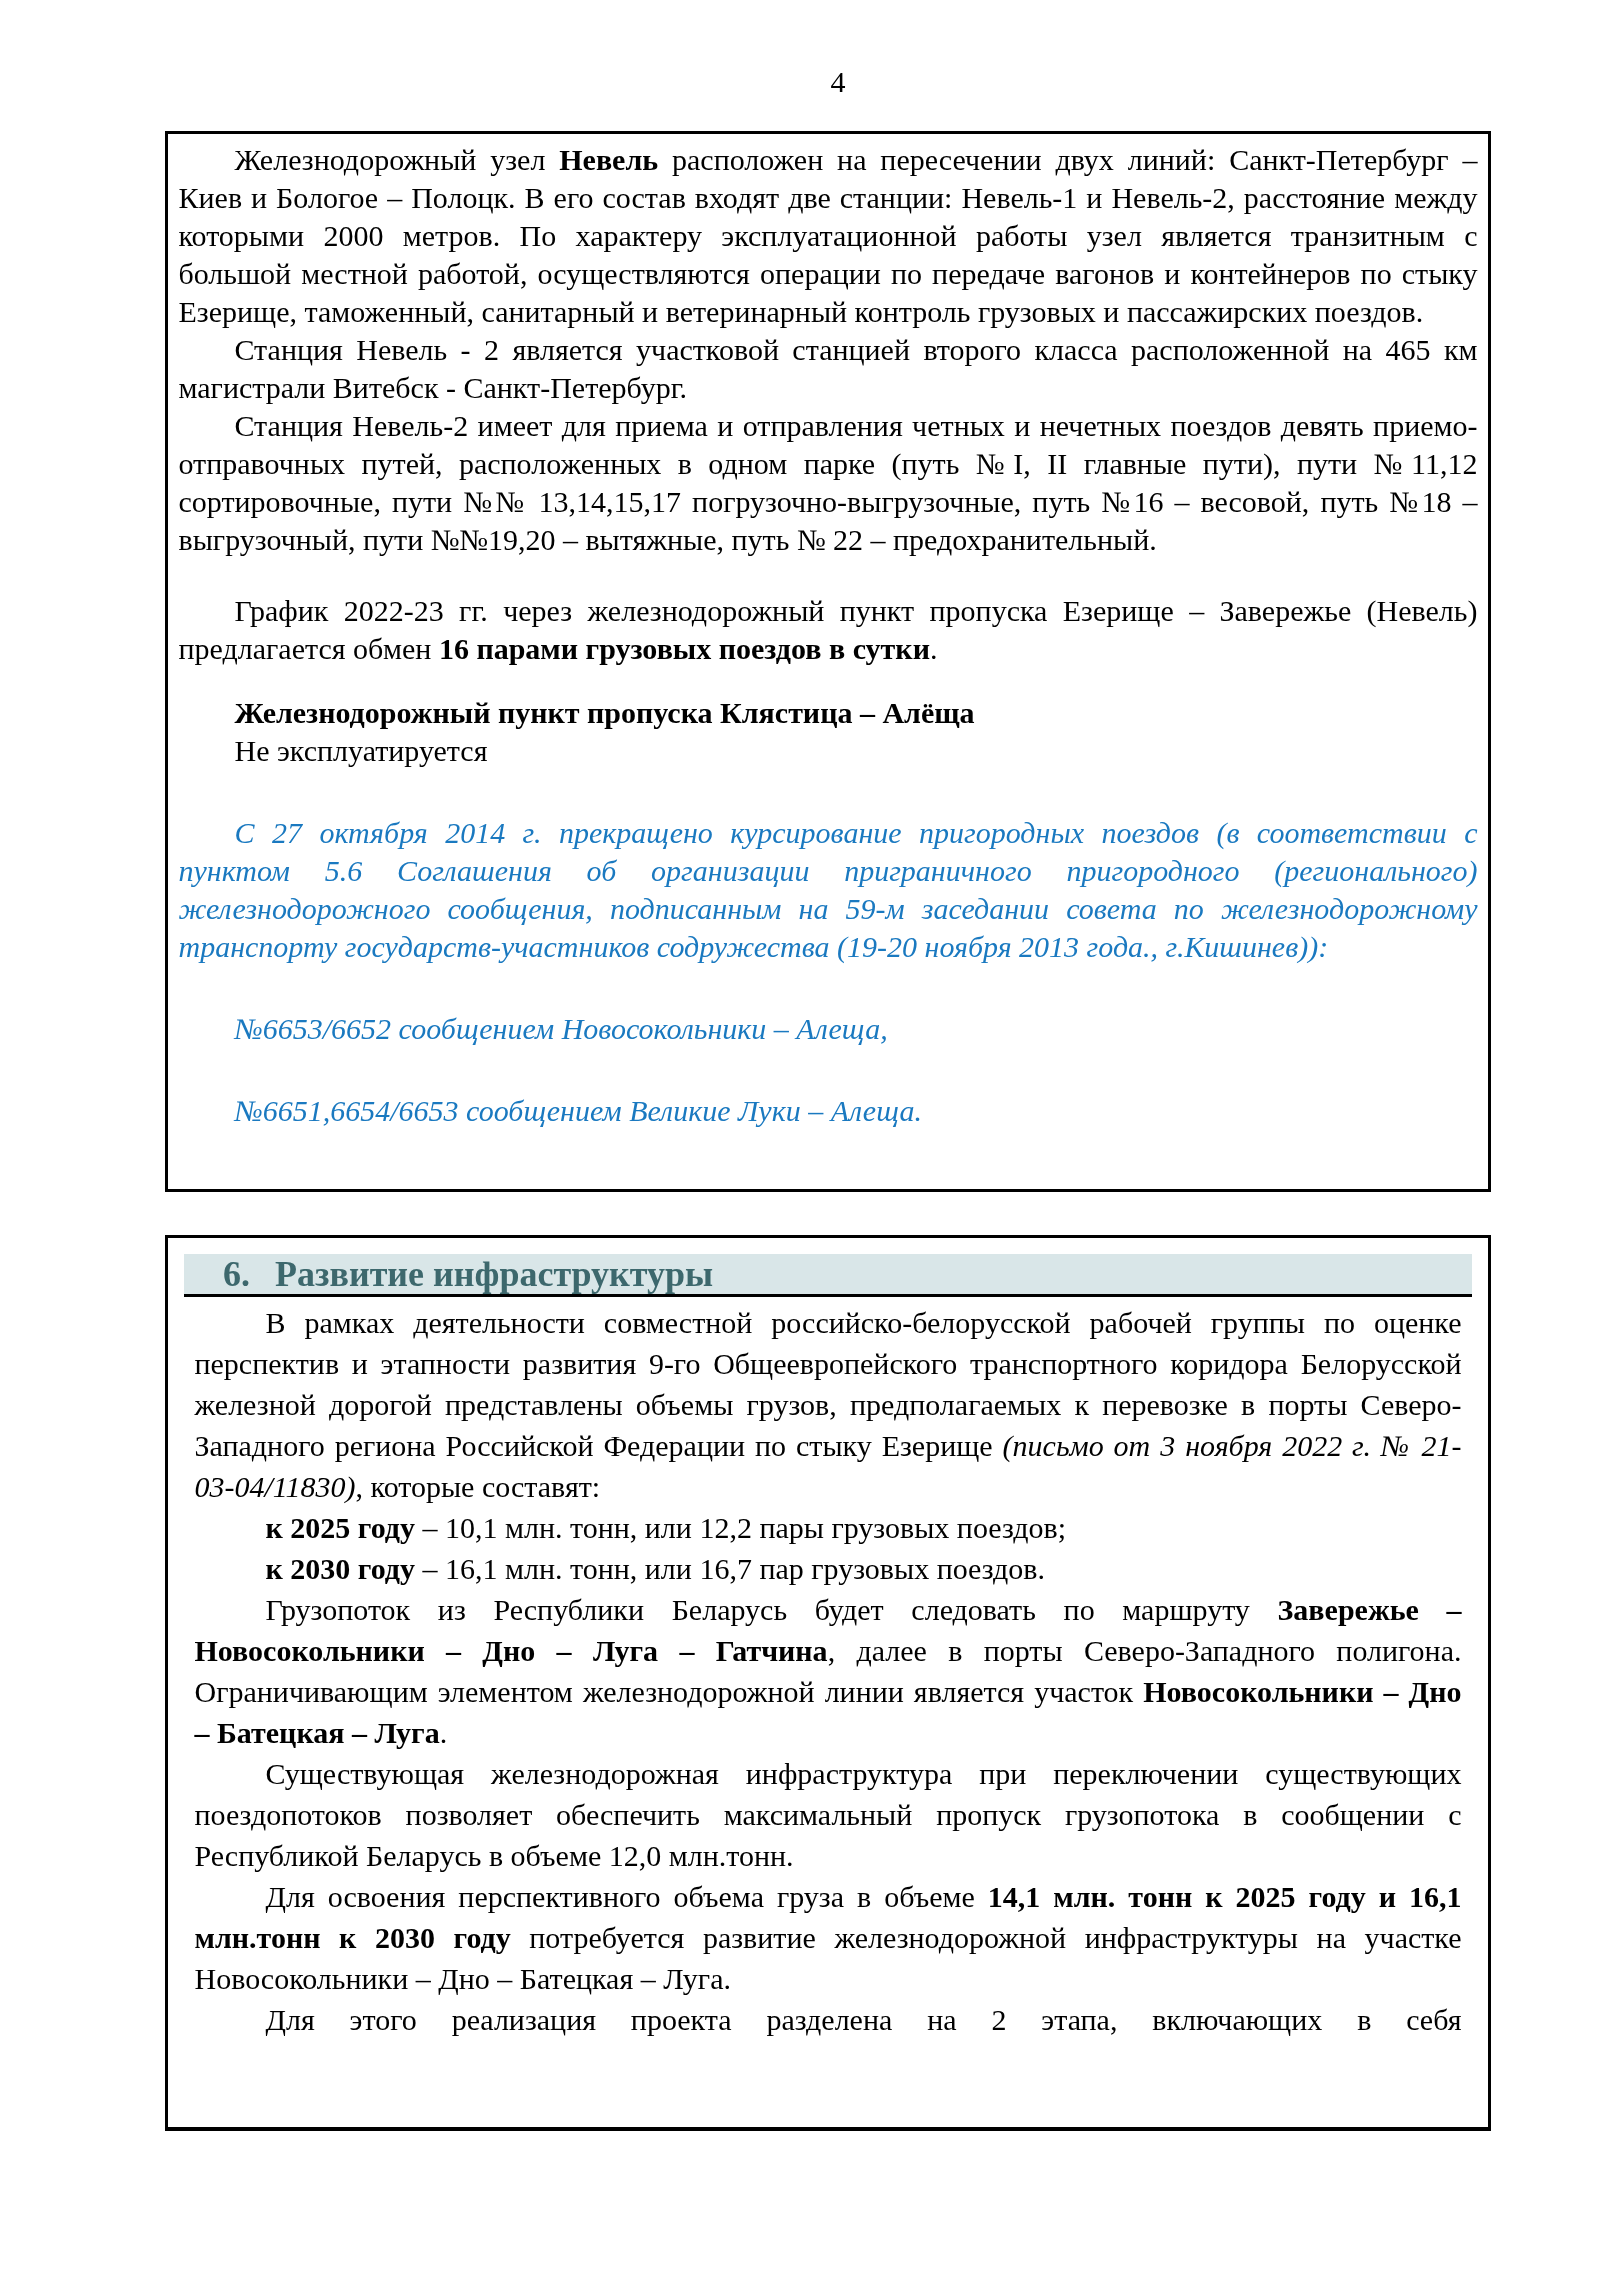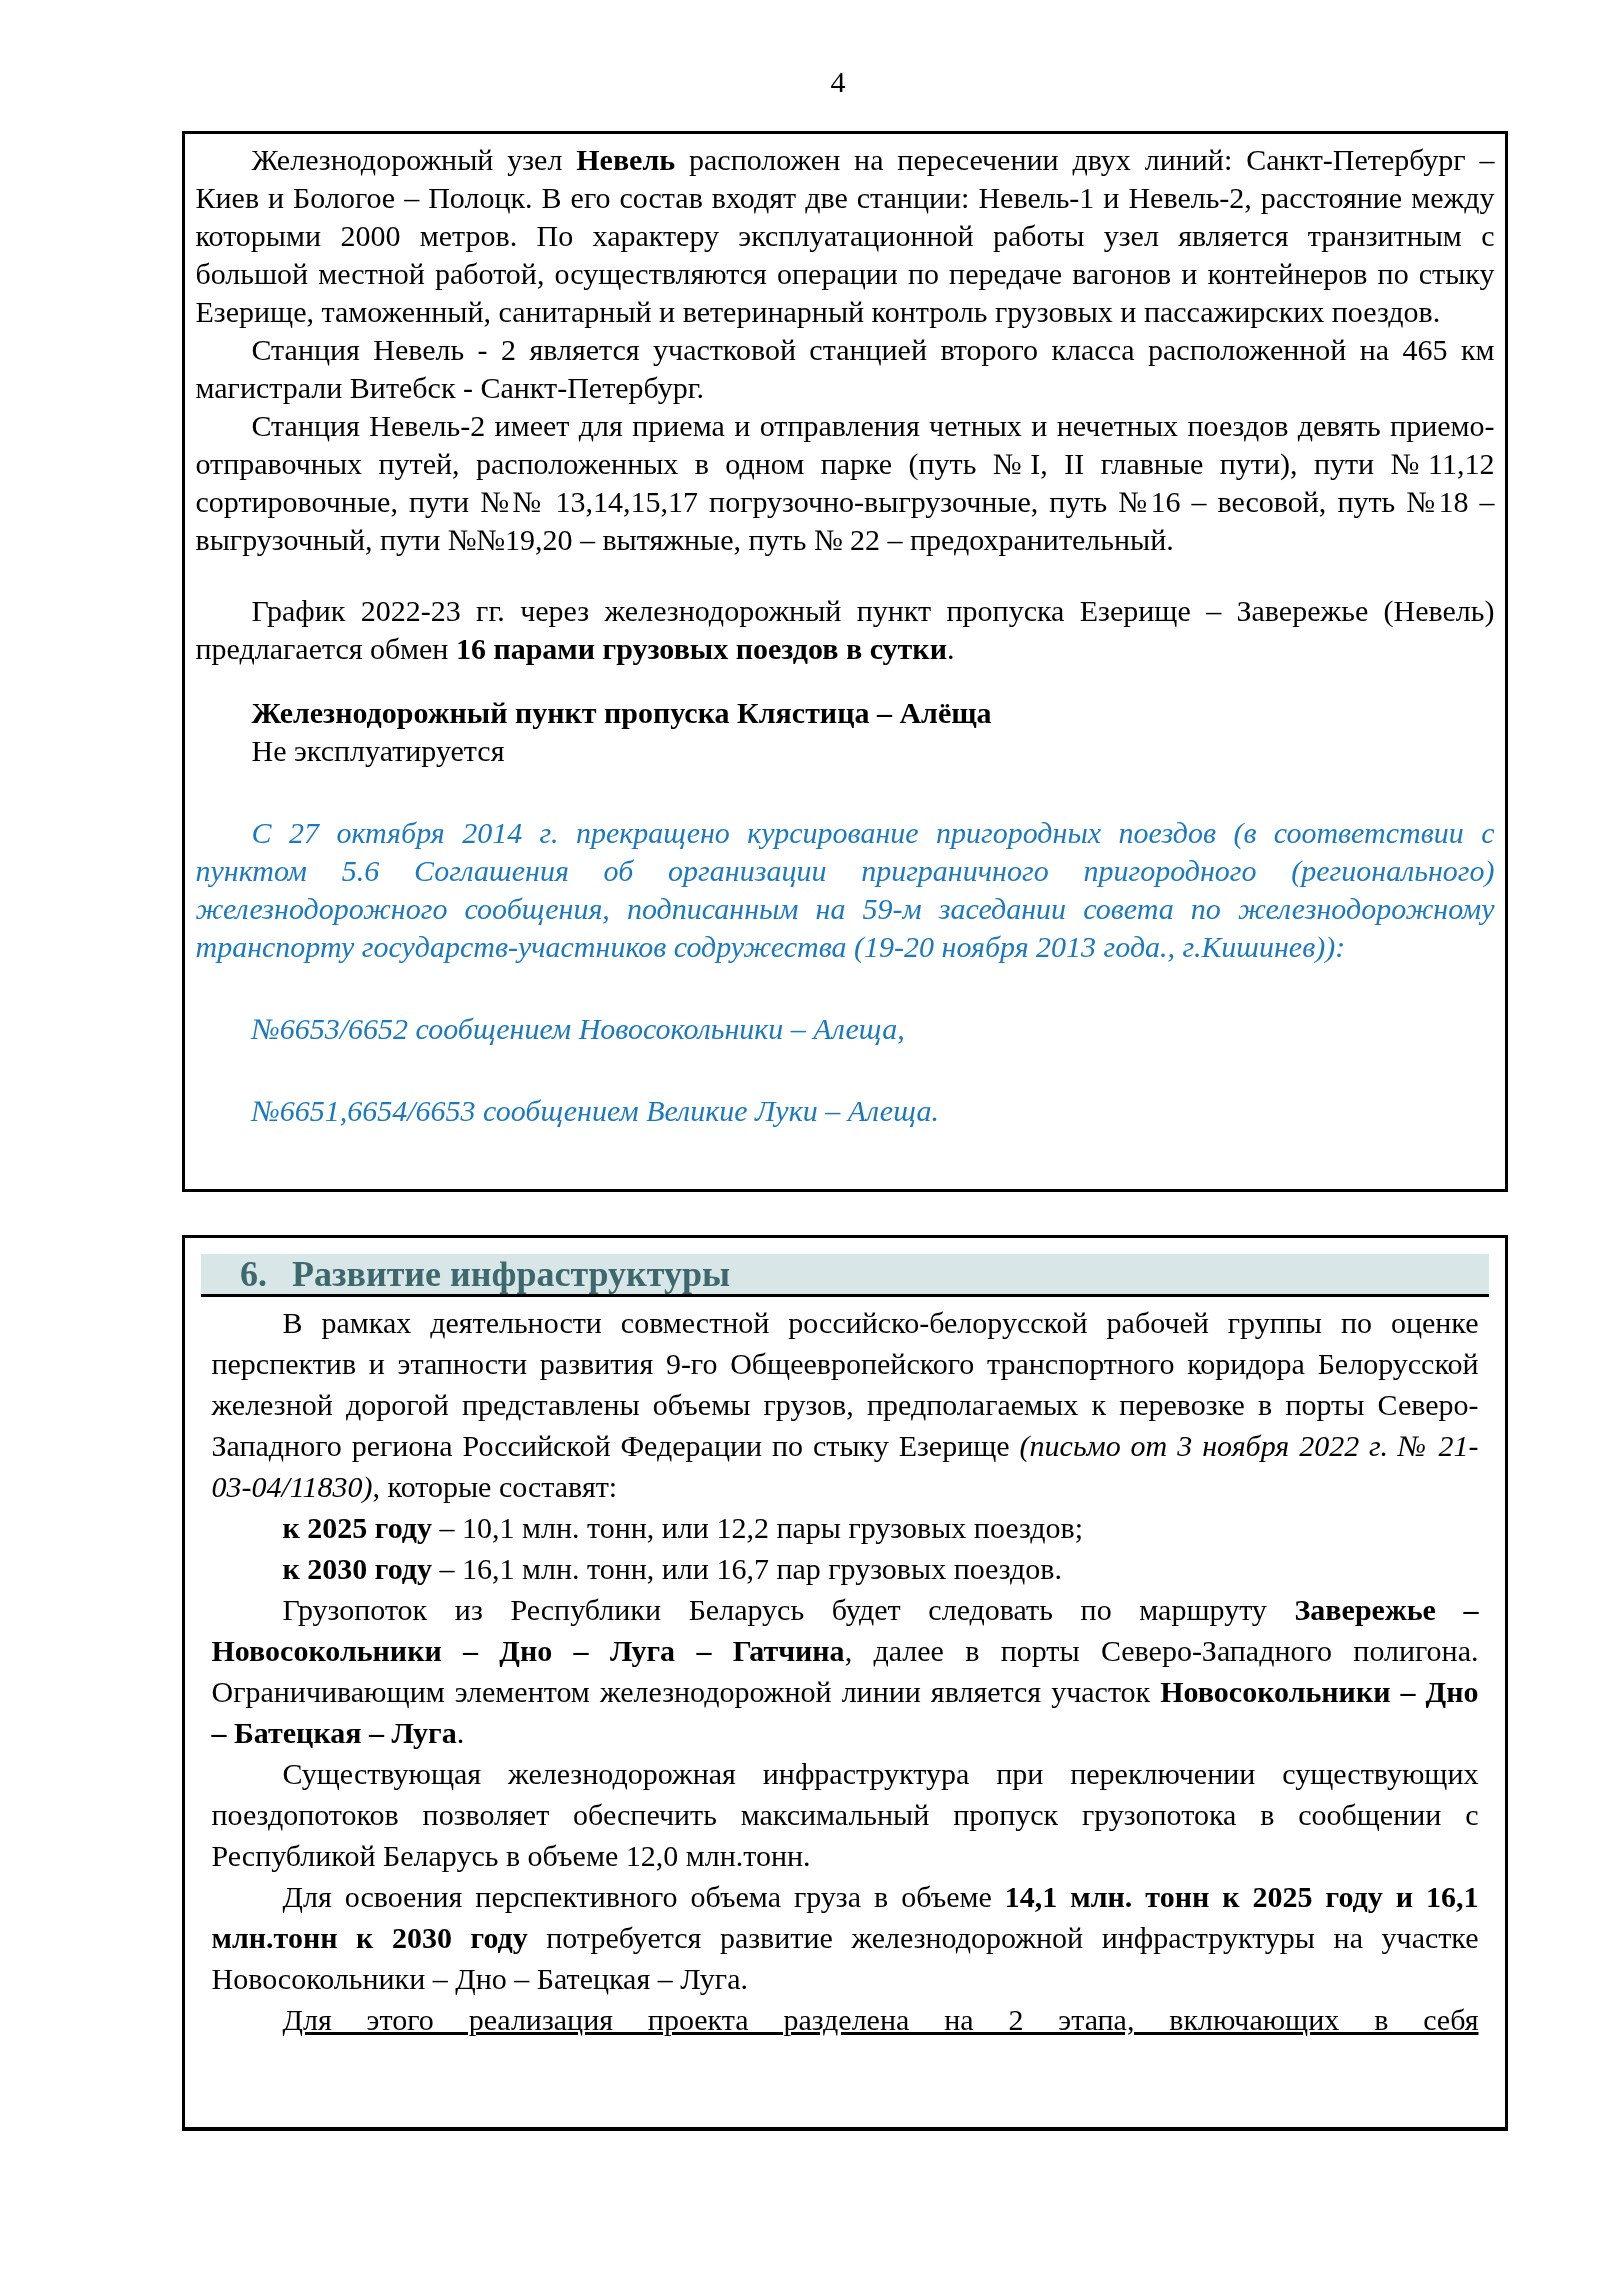--- a/index.html
+++ b/index.html
@@ -18,21 +18,21 @@
     overflow:hidden;
   }
   .page-number{
     position:absolute;
     top:63px;left:175px;width:1326px;
     text-align:center;
     font-size:30px;line-height:37px;
   }
   .box{
     position:absolute;
-    left:182px;width:1326px;
+    left:165px;width:1326px;
     box-sizing:border-box;
     border:3.3px solid var(--border-black);
   }
   .box-overview{
     top:131px;
     min-height:1061px;
     padding:6.5px 10.5px 0 10.5px;
   }
   .box-infra{
     top:1235px;
@@ -60,21 +60,21 @@
     text-align:justify;
     text-indent:56px;
   }
   .box-infra p.doc{line-height:41px;text-indent:71px;}
   p.left{text-align:left;}
   p.indent-lg{text-indent:105px;text-align:left;}
   p.blue{color:var(--blue-text);font-style:italic;margin-top:44px;}
   p.blue-item{text-indent:56px;text-align:left;}
   p.mt-1{margin-top:33px;}
   p.mt-2{margin-top:26px;}
-  p.stretch{text-align-last:justify;text-decoration:underline;}
+  p.stretch{text-align-last:justify;}
   .b{font-weight:bold;}
   .i{font-style:italic;}
 </style>
 </head>
 <body>
 
 <div class="page">
 
   <div class="page-number">4</div>
 

